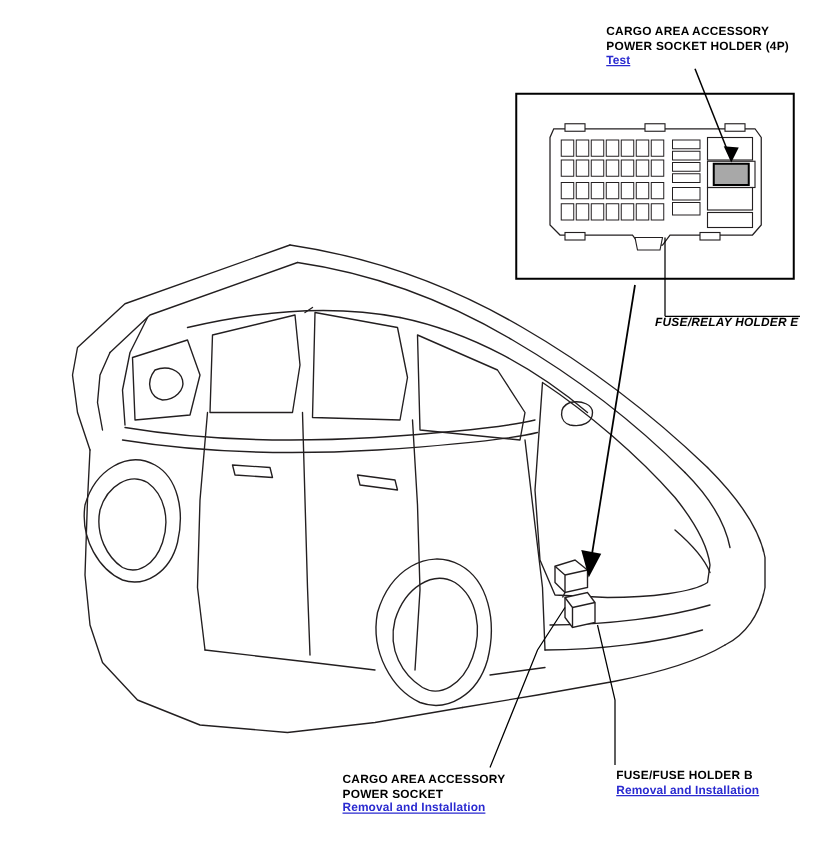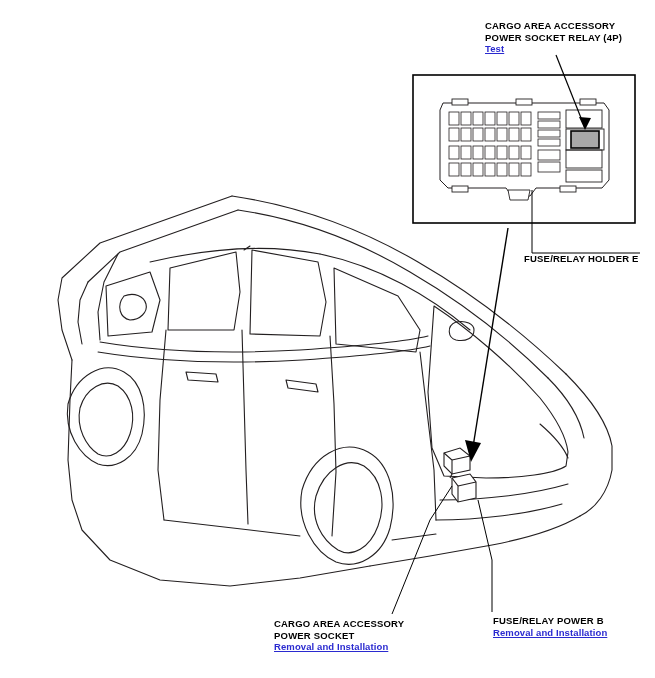--- a/index.html
+++ b/index.html
@@ -37,21 +37,21 @@
   }
   .callout .link {
     display: block;
     font-weight: bold;
     color: #2a2ad0;
     text-decoration: underline;
     letter-spacing: 0.1px;
     cursor: pointer;
   }
   #callout-relay   { left: 485px; top: 20px; }
-  #callout-holder-e{ left: 524px; top: 253px; }
+  #callout-holder-e{ left: 524px; top: 253px; font-style: italic; }
   #callout-holder-b{ left: 493px; top: 615px; }
   #callout-socket  { left: 274px; top: 618px; }
 </style>
 </head>
 <body>
 
 <div id="diagram-root">
 
   <svg class="svg-layer" viewBox="0 0 655 678" xmlns="http://www.w3.org/2000/svg">
 
@@ -211,30 +211,30 @@
       <path d="M471,462 L465,440 L481,443 Z" fill="#000000" stroke="none"></path>
 
       <path d="M492,612 L492,560 L478,500" stroke-width="1"></path>
 
       <path d="M392,614 L430,520 L452,486" stroke-width="1"></path>
     </g>
   </svg>
 
   <div class="callout" id="callout-relay">
     <div>CARGO AREA ACCESSORY</div>
-    <div>POWER SOCKET RELAY (4P)</div>
+    <div>POWER SOCKET HOLDER (4P)</div>
     <a class="link">Test</a>
   </div>
 
   <div class="callout" id="callout-holder-e">
     <div>FUSE/RELAY HOLDER E</div>
   </div>
 
   <div class="callout" id="callout-holder-b">
-    <div>FUSE/RELAY POWER B</div>
+    <div>FUSE/FUSE HOLDER B</div>
     <a class="link">Removal and Installation</a>
   </div>
 
   <div class="callout" id="callout-socket">
     <div>CARGO AREA ACCESSORY</div>
     <div>POWER SOCKET</div>
     <a class="link">Removal and Installation</a>
   </div>
 
 </div>

